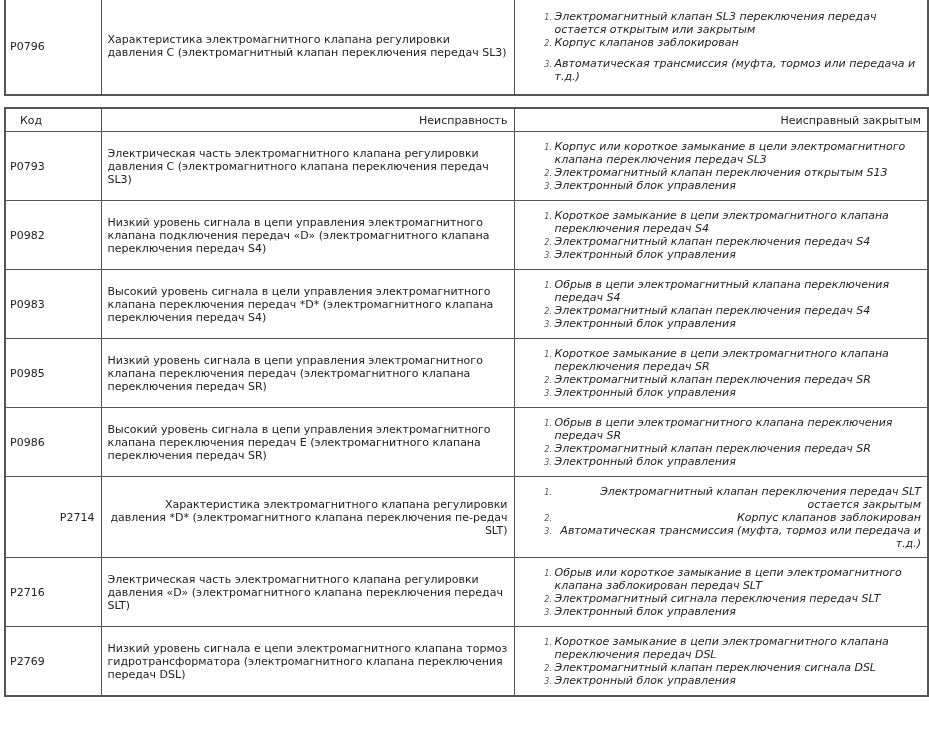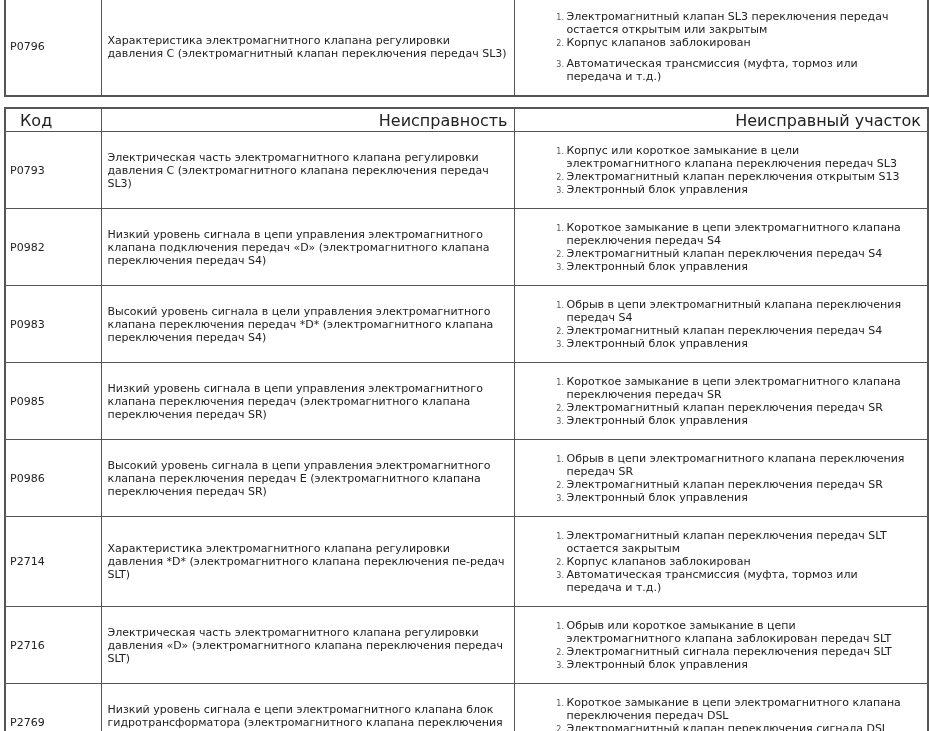--- a/index.html
+++ b/index.html
@@ -6,32 +6,32 @@
   body { width: 929px; height: 731px; overflow: hidden; position: relative;
          font-family: "DejaVu Sans", sans-serif; font-size: 11px; color: #222; }
   table { border-collapse: collapse; position: absolute; left: 4px; width: 923px; table-layout: fixed; }
   td, th { border: 1px solid #555; vertical-align: middle; padding: 0 6px; font-weight: normal; line-height: 13px; }
   table { border: 2px solid #555; }
   col.c1 { width: 96px; }
   col.c2 { width: 413px; }
   col.c3 { width: 414px; }
   #t1 { top: -4px; }
   #t2 { top: 107px; }
-  th { height: 22px; font-size: 16px; }
+  th { height: 22px; font-size: 11px; }
   th.code { text-align: left; padding-left: 14px; }
   th.center { text-align: right; }
   td.code { padding-left: 4px; }
   td.desc { padding-left: 6px; }
-  ol { margin: 12px; padding-left: 34px; }
+  ol { margin: 0; padding-left: 34px; font-style: italic; }
   ol li { padding: 0; }
   ol li::marker { font-size: 8px; color: #555; }
   #t1 tr.r td { height: 96px; }
   #t1 ol li.gap { margin-top: 8px; }
   #t2 tr.r td { height: 68px; }
-  #t2 tr.r.tall td { height: 80px; }
+  #t2 tr.r.tall td { height: 80px; text-align: right; }
 </style>
 </head>
 <body>
 
 <table id="t1">
   <colgroup>
       <col class="c1">
       <col class="c2">
       <col class="c3">
     </colgroup>
@@ -53,21 +53,21 @@
 <table id="t2">
   <colgroup>
       <col class="c1">
       <col class="c2">
       <col class="c3">
     </colgroup>
   <thead>
     <tr>
       <th class="code">Код</th>
       <th class="center">Неисправность</th>
-      <th class="center">Неисправный участок</th>
+      <th class="center">Неисправный закрытым</th>
     </tr>
   </thead>
   <tbody id="main-body">
       <tr class="r">
         <td class="code">P0793</td>
         <td class="desc">Электрическая часть электромагнитного клапана регулировки давления С (электромагнитного клапана переключения передач SL3)</td>
         <td>
           <ol>
             <li>Корпус или короткое замыкание в цели электромагнитного клапана переключения передач SL3</li>
             <li>Электромагнитный клапан переключения открытым S13</li>
@@ -136,21 +136,21 @@
         <td>
           <ol>
             <li>Обрыв или короткое замыкание в цепи электромагнитного клапана заблокирован передач SLT</li>
             <li>Электромагнитный сигнала переключения передач SLT</li>
             <li>Электронный блок управления</li>
           </ol>
         </td>
       </tr>
       <tr class="r">
         <td class="code">P2769</td>
-        <td class="desc">Низкий уровень сигнала е цепи электромагнитного клапана блок гидротрансформатора (электромагнитного клапана переключения передач DSL)</td>
+        <td class="desc">Низкий уровень сигнала е цепи электромагнитного клапана тормоз гидротрансформатора (электромагнитного клапана переключения передач DSL)</td>
         <td>
           <ol>
             <li>Короткое замыкание в цепи электромагнитного клапана переключения передач DSL</li>
             <li>Электромагнитный клапан переключения сигнала DSL</li>
             <li>Электронный блок управления</li>
           </ol>
         </td>
       </tr>
     </tbody>
 </table>

